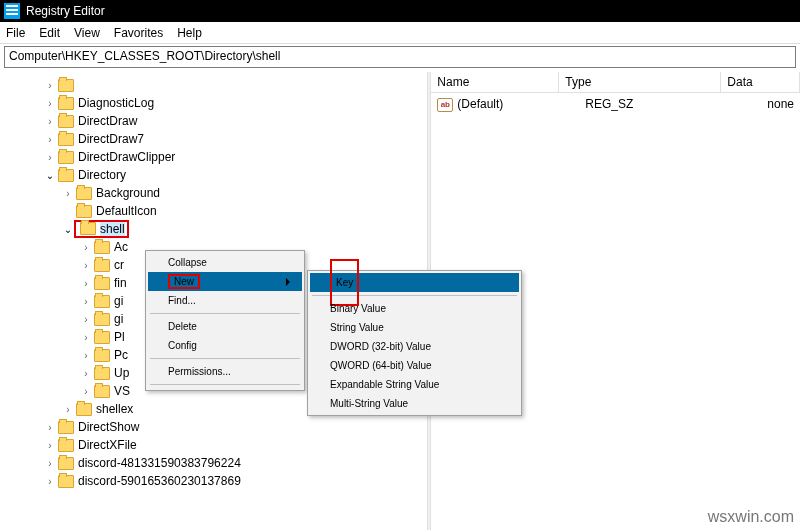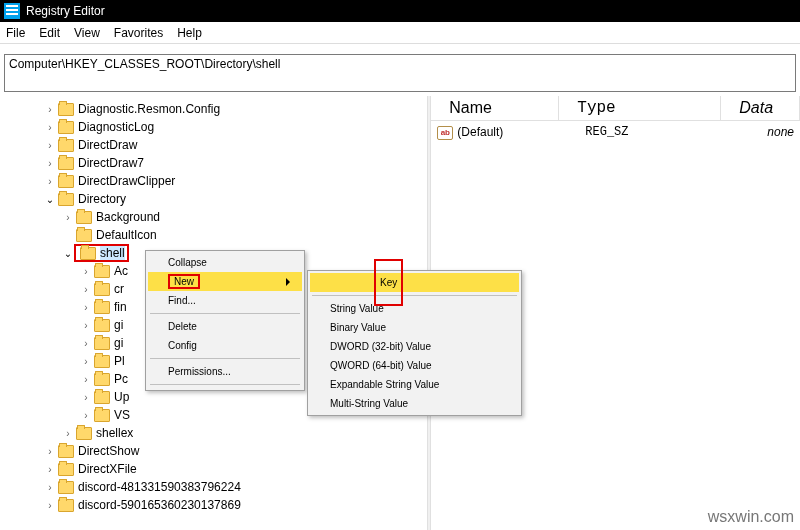--- a/index.html
+++ b/index.html
@@ -2,45 +2,45 @@
 <html><head>
 <meta charset="utf-8">
 <style>
   * { box-sizing: border-box; }
   body { margin: 0; font-family: "Segoe UI", Tahoma, sans-serif; font-size: 12px; background: #fff; width: 800px; height: 530px; overflow: hidden; position: relative; }
   .titlebar { background: #000; color: #fff; height: 22px; display: flex; align-items: center; padding-left: 4px; }
   .titlebar-icon { width: 16px; height: 16px; background: #00a2ed; display: inline-block; margin-right: 6px; position: relative; }
   .titlebar-icon::before { content: ""; position: absolute; left:2px; top:2px; right:2px; bottom:2px; background: repeating-linear-gradient(#fff 0 2px, #00a2ed 2px 4px); }
   .menubar { height: 22px; display: flex; align-items: center; padding: 0 6px; border-bottom: 1px solid #ddd; }
   .menubar span { margin-right: 14px; cursor: default; }
-  .addressbar { height: 38px; border: 1px solid #7a7a7a; margin: 10px 4px 4px 4px; padding: 2px 4px; font-size: 12px; }
+  .addressbar { height: 22px; border: 1px solid #7a7a7a; margin: 2px 4px 4px 4px; padding: 2px 4px; font-size: 12px; }
   .main { display: flex; height: 460px; }
   .tree-pane { width: 438px; overflow: hidden; position: relative; }
   .splitter { width: 4px; background: #f0f0f0; border-left: 1px solid #e0e0e0; border-right: 1px solid #e0e0e0; cursor: ew-resize; }
   .list-pane { flex: 1; }
   .list-header { display: flex; border-bottom: 1px solid #e0e0e0; }
-  .list-header div { padding: 3px 18px; border-right: 1px solid #e0e0e0; font-size: 16px; }
+  .list-header div { padding: 3px 6px; border-right: 1px solid #e0e0e0; font-size: 12px; }
   .list-row { display: flex; padding: 2px 0; gap: 20px; }
   .list-row div { padding: 2px 6px; font-size: 12px; }
   .col-name { width: 128px; }
-  .col-type { width: 162px; font-family: Liberation Mono, monospace; }
-  .col-data { flex: 1; font-style: italic; }
+  .col-type { width: 162px; }
+  .col-data { flex: 1; }
   .val-icon { display: inline-block; width: 16px; height: 14px; border: 1px solid #b38f4a; background: #fff; font-size: 8px; line-height: 12px; text-align: center; color: #c03030; font-weight: bold; margin-right: 4px; vertical-align: middle; border-radius: 2px;}
   .tree { padding: 4px 0 0 4px; }
   .tree-row { display: flex; align-items: center; height: 18px; white-space: nowrap; cursor: default; }
   .indent { display:inline-block; }
   .twisty { width: 12px; display: inline-block; text-align: center; color: #666; font-size: 10px; }
   .twisty.open { color: #000; }
   .folder { width: 16px; height: 13px; background: #ffd86b; border: 1px solid #d9a52e; display: inline-block; margin: 0 4px 0 2px; border-radius: 1px; position: relative; }
   .folder::before { content:""; position:absolute; top:-3px; left:0; width:6px; height:3px; background:#ffd86b; border:1px solid #d9a52e; border-bottom:none; border-radius:1px 1px 0 0;}
   .sel { background: #cde8ff; }
   .hl { border: 2px solid #e00000; }
   .ctxmenu { position: absolute; background: #f2f2f2; border: 1px solid #a0a0a0; box-shadow: 2px 2px 4px rgba(0,0,0,0.25); font-size: 10px; padding: 2px; }
   .ctxmenu .item { padding: 4px 30px 4px 20px; cursor: default; position: relative; }
-  .ctxmenu .item.hov { background: #fde047; }
+  .ctxmenu .item.hov { background: #0369a1; }
   .ctxmenu .sep { height: 1px; background: #c0c0c0; margin: 3px 2px; }
   .ctxmenu .arrow::after { content: ""; position: absolute; right: 8px; top: 50%; transform: translateY(-50%); border: 4px solid transparent; border-left-color: #000; }
   .watermark { position: absolute; right: 6px; bottom: 4px; font-size: 16px; color: #777; }
 </style>
 </head>
 <body>
 
 <div class="titlebar">
   <span class="titlebar-icon"></span>
   <span>Registry Editor</span>
@@ -56,21 +56,20 @@
 
 <div class="addressbar">Computer\HKEY_CLASSES_ROOT\Directory\shell</div>
 
 <div class="main">
   <div class="tree-pane">
     <div class="tree" id="tree">
         <div class="tree-row">
           <span class="indent" style="width: 40px;"></span>
           <span class="twisty">›</span>
           <span class="folder"></span>
-          <span>Diagnostic.Resmon.Config</span>
         </div>
         <div class="tree-row">
           <span class="indent" style="width: 40px;"></span>
           <span class="twisty">›</span>
           <span class="folder"></span>
           <span>DiagnosticLog</span>
         </div>
         <div class="tree-row">
           <span class="indent" style="width: 40px;"></span>
           <span class="twisty">›</span>
@@ -103,21 +102,21 @@
         </div>
         <div class="tree-row">
           <span class="indent" style="width: 58px;"></span>
           <span class="twisty"></span>
           <span class="folder"></span>
           <span>DefaultIcon</span>
         </div>
         <div class="tree-row">
           <span class="indent" style="width: 58px;"></span>
           <span class="twisty open">⌄</span>
-          <span class="hl" style="display: inline-flex; align-items: center; padding: 0px 2px;">
+          <span class="hl" style="display: inline-flex; align-items: flex-start; padding: 0px 2px;">
             <span class="folder"></span>
             <span class="sel">shell</span>
           </span>
         </div>
         <div class="tree-row">
           <span class="indent" style="width: 76px;"></span>
           <span class="twisty">›</span>
           <span class="folder"></span>
           <span>Ac</span>
         </div>
@@ -223,23 +222,23 @@
     <div class="item hov arrow"><span class="hl" style="padding: 0px 4px;">New</span></div>
     <div class="item">Find...</div>
     <div class="sep"></div>
     <div class="item">Delete</div>
     <div class="item">Config</div>
     <div class="sep"></div>
     <div class="item">Permissions...</div>
     <div class="sep"></div>
   </div>
 <div class="ctxmenu" id="ctx2" style="left: 307px; top: 270px; width: 215px;">
-    <div class="item hov"><span class="hl" style="padding: 16px 4px; margin-left: 44px;">Key</span></div>
-    <div class="sep"></div>
+    <div class="item hov"><span class="hl" style="padding: 16px 4px;">Key</span></div>
+    <div class="sep"></div>
+    <div class="item">Binary Value</div>
     <div class="item">String Value</div>
-    <div class="item">Binary Value</div>
     <div class="item">DWORD (32-bit) Value</div>
     <div class="item">QWORD (64-bit) Value</div>
     <div class="item">Expandable String Value</div>
     <div class="item">Multi-String Value</div>
   </div>
 
 <div class="watermark">wsxwin.com</div>
 
 </body></html>

